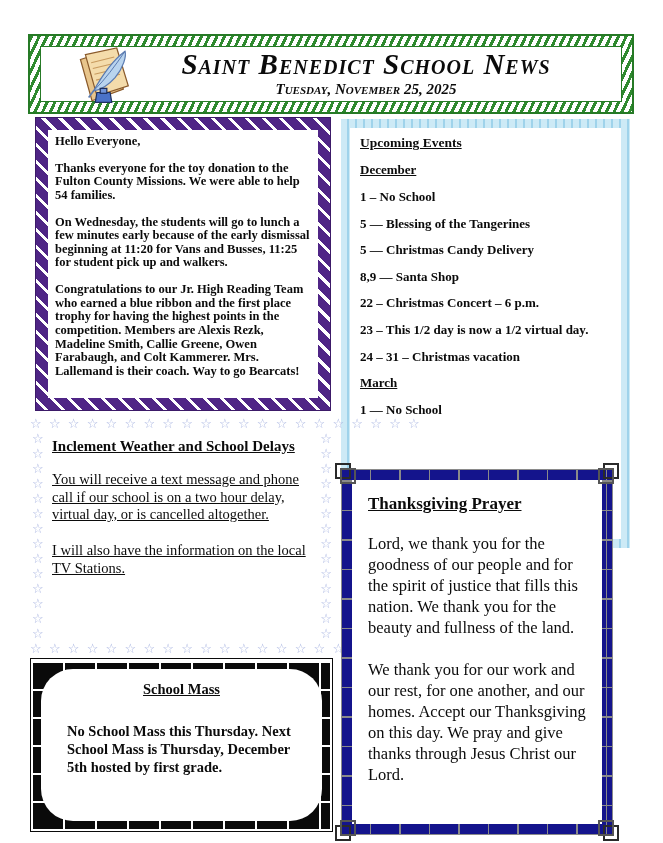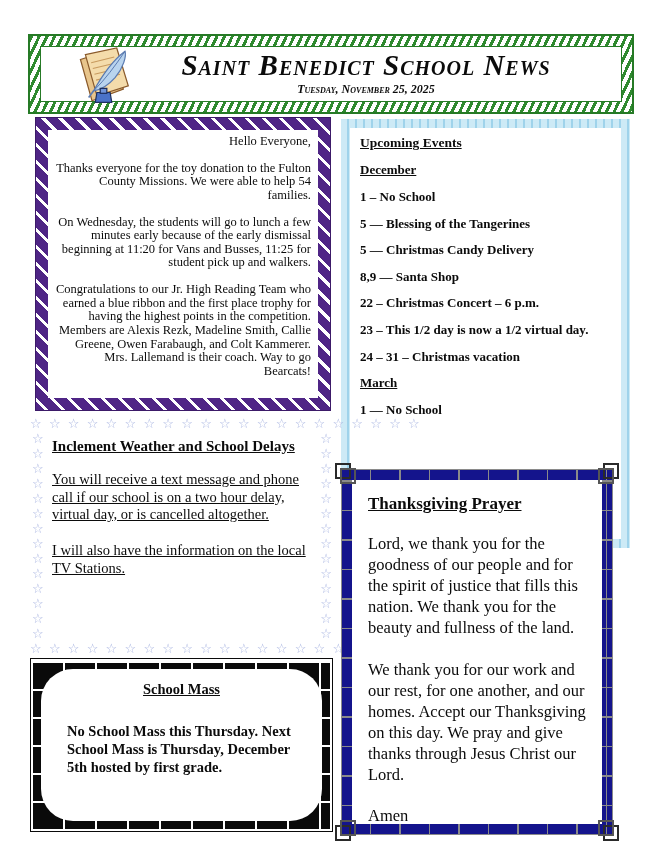--- a/index.html
+++ b/index.html
@@ -18,34 +18,34 @@
     position:absolute; inset:10px; background:#ffffff; border:1px solid #267a26;
     display:flex; align-items:center;
   }
   .masthead-art { position:absolute; left:22px; top:-4px; width:86px; height:66px; }
   .masthead-text { width:100%; text-align:center; padding-left:70px; box-sizing:border-box; }
   .masthead-title {
     font-size:29px; font-weight:bold; font-style:italic; font-variant:small-caps;
     letter-spacing:1px; line-height:1.0; white-space:nowrap;
   }
   .masthead-date {
-    font-size:12px; font-weight:bold; font-style:italic; font-variant:small-caps;
+    font-size:15px; font-weight:bold; font-style:italic; font-variant:small-caps;
     margin-top:2px;
   }
 
   
   .purple-frame {
     position:absolute; left:36px; top:118px; width:294px; height:292px;
     background: repeating-linear-gradient(45deg, #4f2586 0 6px, #ffffff 6px 9px, #4f2586 9px 12px);
     outline:1px solid #3c1a68;
   }
   .purple-frame .frame-inner {
     position:absolute; inset:12px; background:#ffffff; padding:5px 7px; overflow:hidden;
   }
-  .announce p { margin:0 0 13px 0; font-size:12.5px; font-weight:normal; line-height:1.09;text-align:right; }
+  .announce p { margin:0 0 13px 0; font-size:12.5px; font-weight:bold; line-height:1.09; }
   .announce p:last-child { margin-bottom:0; }
 
   
   .blue-frame {
     position:absolute; left:341px; top:119px; width:289px; height:429px;
     background: repeating-linear-gradient(90deg, #cdeaf6 0 6px, #9fd3eb 6px 8px);
   }
   .blue-frame .frame-inner {
     position:absolute; inset:9px; background:#ffffff; padding:7px 10px; overflow:hidden;
   }
@@ -212,17 +212,16 @@
 
   <div class="navy-frame">
     <div class="corner corner-tl"></div>
     <div class="corner corner-tr"></div>
     <div class="corner corner-bl"></div>
     <div class="corner corner-br"></div>
     <div class="frame-inner prayer">
       <h2>Thanksgiving Prayer</h2>
       <p>Lord, we thank you for the goodness of our people and for the spirit of justice that fills this nation. We thank you for the beauty and fullness of the land.</p>
       <p>We thank you for our work and our rest, for one another, and our homes.  Accept our Thanksgiving on this day. We pray and give thanks through Jesus Christ our Lord.</p>
-      <p>Amen</p>
     </div>
   </div>
 
 </div>
 
 </body></html>

